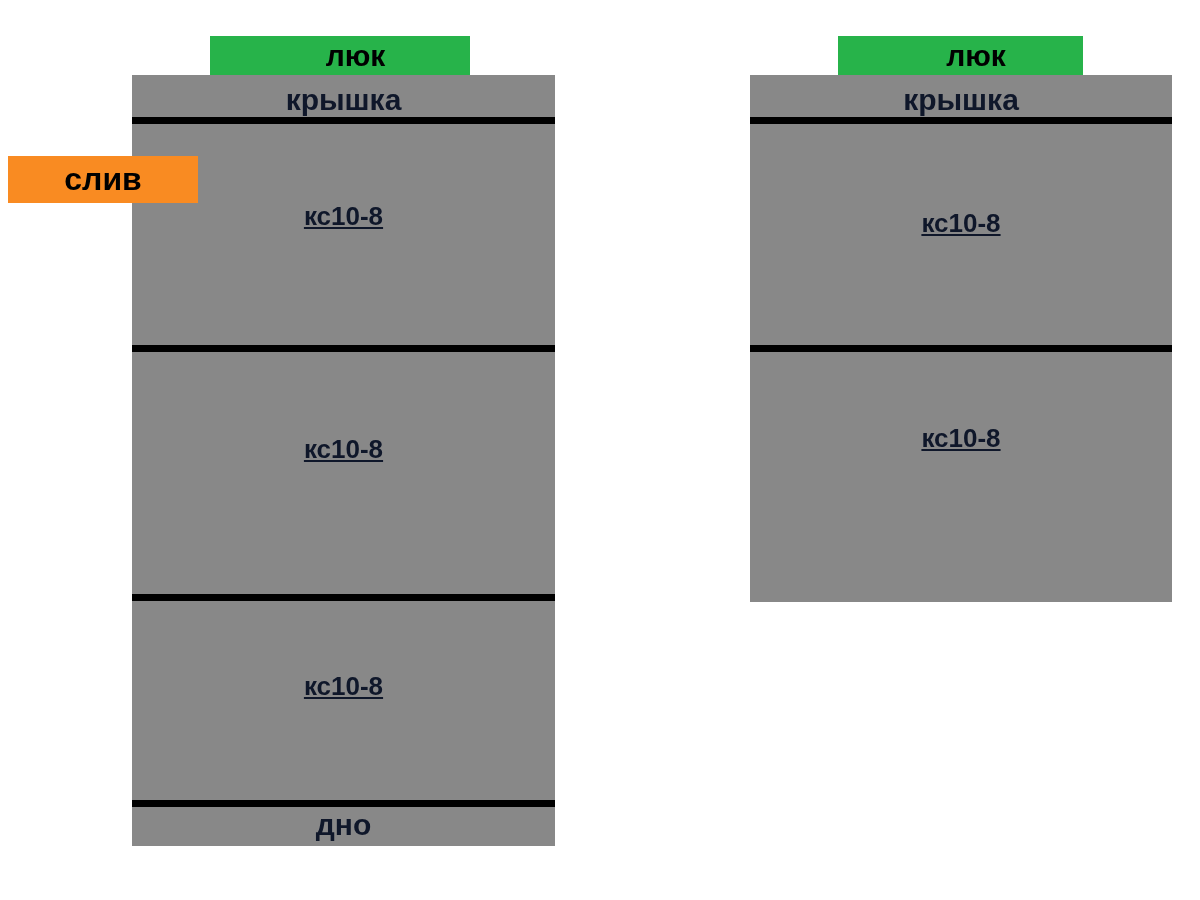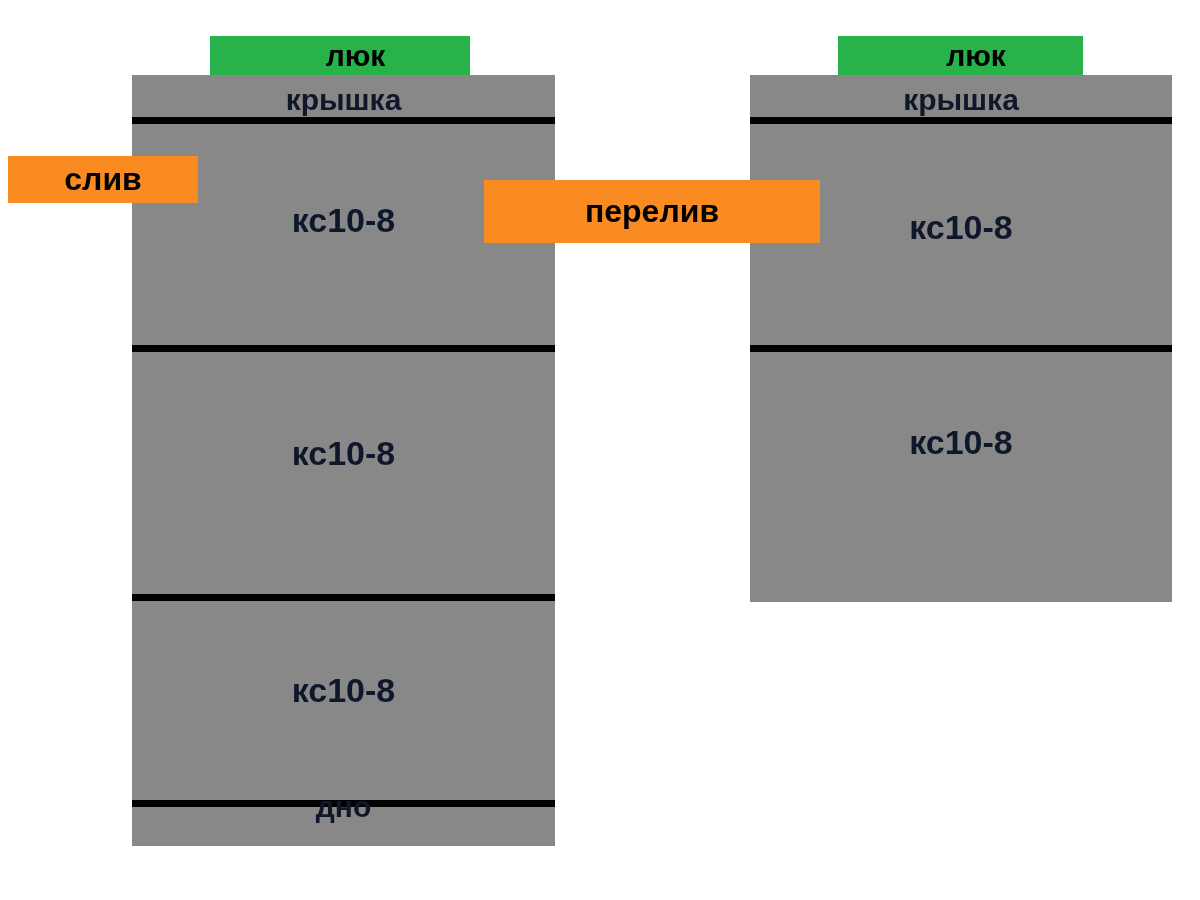--- a/index.html
+++ b/index.html
@@ -37,21 +37,21 @@
   
   .tank-label {
     position: absolute;
     color: #0f172a;
     font-weight: bold;
     text-align: center;
     white-space: nowrap;
     line-height: 1;
   }
   .label-lid   { font-size: 30px; }
-  .label-ring  { font-size: 34px; }
+  .label-ring  { font-size: 26px; text-decoration: underline; }
   .label-floor { font-size: 30px; }
 
   
   .callout {
     position: absolute;
     display: flex;
     align-items: center;
     justify-content: center;
     color: #000000;
     font-weight: bold;
@@ -81,21 +81,21 @@
   <div class="seam" style="left:132px; top:800px; width:423px;"></div>
 
   <div class="tank-label label-lid" style="left:132px; top:85px; width:423px;">крышка</div>
 
   <div class="tank-label label-ring" style="left:132px; top:203px; width:423px;">кс10-8</div>
 
   <div class="tank-label label-ring" style="left:132px; top:436px; width:423px;">кс10-8</div>
 
   <div class="tank-label label-ring" style="left:132px; top:673px; width:423px;">кс10-8</div>
 
-  <div class="tank-label label-floor" style="left:132px; top:792px; width:423px;">дно</div>
+  <div class="tank-label label-floor" style="left:132px; top:810px; width:423px;">дно</div>
 
   <div class="tank" style="left:750px; top:75px; width:422px; height:527px;"></div>
 
   <div class="seam" style="left:750px; top:117px; width:422px;"></div>
   <div class="seam" style="left:750px; top:345px; width:422px;"></div>
 
   <div class="tank-label label-lid" style="left:750px; top:85px; width:422px;">крышка</div>
 
   <div class="tank-label label-ring" style="left:750px; top:210px; width:422px;">кс10-8</div>
 
@@ -106,17 +106,14 @@
   </div>
 
   <div class="callout callout-hatch" style="left:838px; top:36px; width:245px; height:39px;">
     <span>люк</span>
   </div>
 
   <div class="callout callout-pipe" style="left:8px; top:156px; width:190px; height:47px;align-items:center;">
     <span>слив</span>
   </div>
 
-  <div class="callout callout-pipe" style="left:484px; top:180px; width:336px; height:63px;">
-    <span>перелив</span>
-  </div>
 
 </div>
 
 </body></html>

